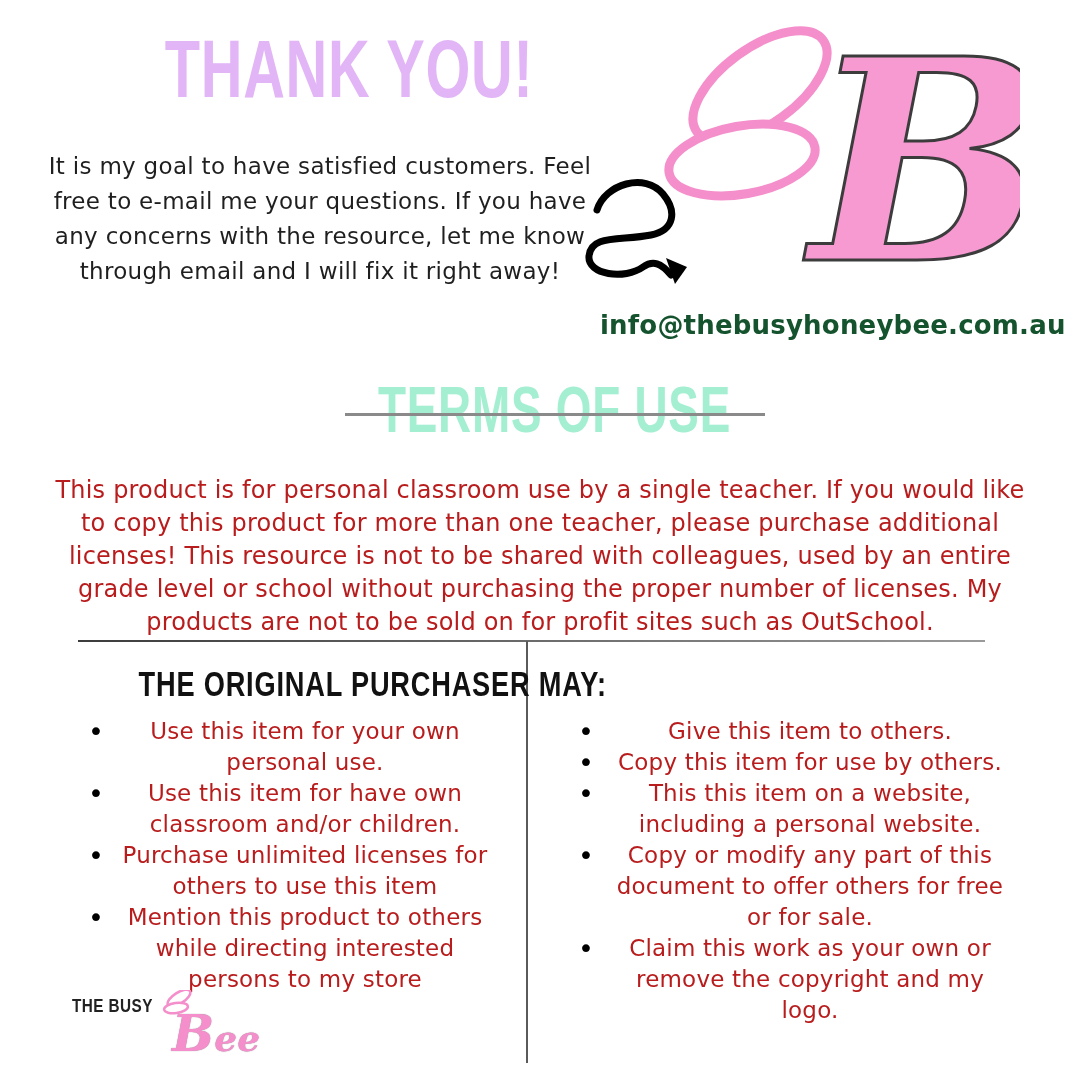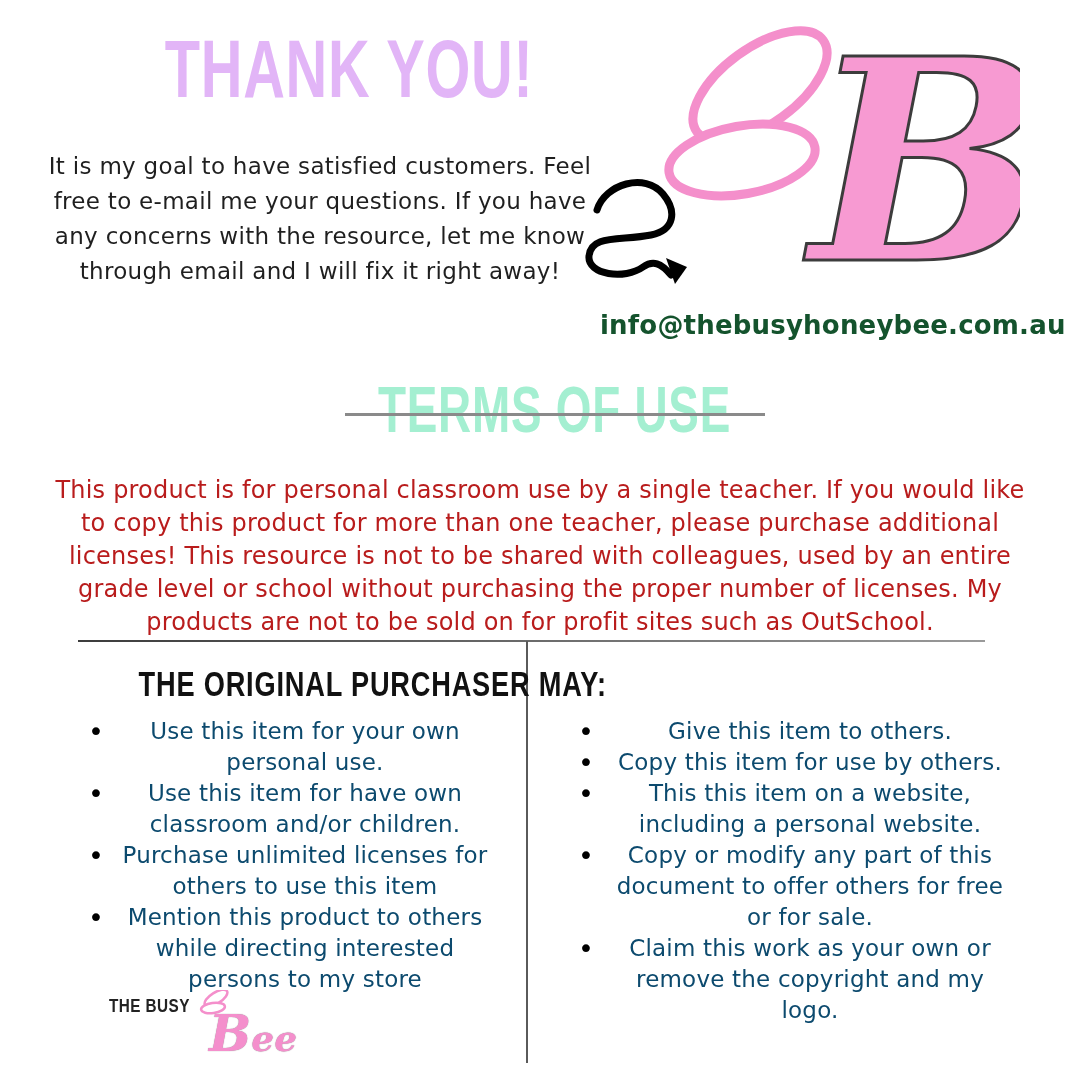--- a/index.html
+++ b/index.html
@@ -38,28 +38,28 @@
   
   .col-head-wrap{position:absolute;text-align:center;}
   .col-head-left{left:80px;top:664px;width:440px;}
   .col-head-right{left:555px;top:664px;width:440px;}
   .col-head{font-size:34px;color:#111;transform:scale(0.8,1.05);}
   .bullet-list{position:absolute;margin:0;padding:0;list-style:none;}
   .bullet-list-left{left:88px;top:716px;width:400px;}
   .bullet-list-right{left:578px;top:716px;width:430px;}
   .bullet-item{display:flex;align-items:flex-start;}
   .bullet-dot{flex:0 0 34px;font-size:27px;line-height:31px;color:#000;text-align:left;}
-  .bullet-text{flex:1;font-size:23px;line-height:31px;text-align:center;color:#0c4a6e;letter-spacing:.2px;}
+  .bullet-text{flex:1;font-size:23px;line-height:31px;text-align:center;color:#b91c1c;letter-spacing:.2px;}
   
   .bee-logo{position:absolute;left:660px;top:8px;width:360px;height:300px;}
   
   .curly-arrow{position:absolute;left:583px;top:172px;width:112px;height:118px;}
   
   .brand{position:absolute;left:26px;top:992px;width:250px;height:88px;
-    font-family:"DejaVu Serif","Liberation Serif",serif;font-style:italic;font-weight:bold;margin-left:37px;}
+    font-family:"DejaVu Serif","Liberation Serif",serif;font-style:italic;font-weight:bold;}
   .brand-top{position:absolute;left:46px;top:4px;font-family:"Liberation Sans",sans-serif;
     font-style:normal;font-weight:bold;font-size:18px;color:#222;letter-spacing:.5px;
     transform:scale(.85,1);transform-origin:left;}
   .brand-honey{position:absolute;left:0;top:18px;white-space:nowrap;}
   .brand-bee{position:absolute;left:146px;top:12px;white-space:nowrap;}
   .brand-honey span,.brand-bee span{font-size:36px;text-shadow:0 0 1px #888;}
   .brand-honey span:nth-of-type(1){font-size:50px;}
   .brand-bee span:nth-of-type(1){font-size:50px;}
   .brand-wings{position:absolute;left:136px;top:-2px;width:46px;height:26px;}
 </style>

